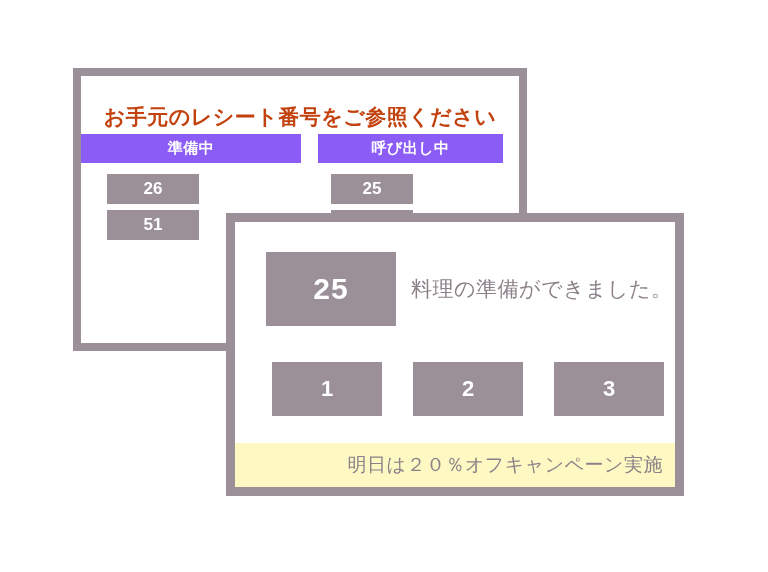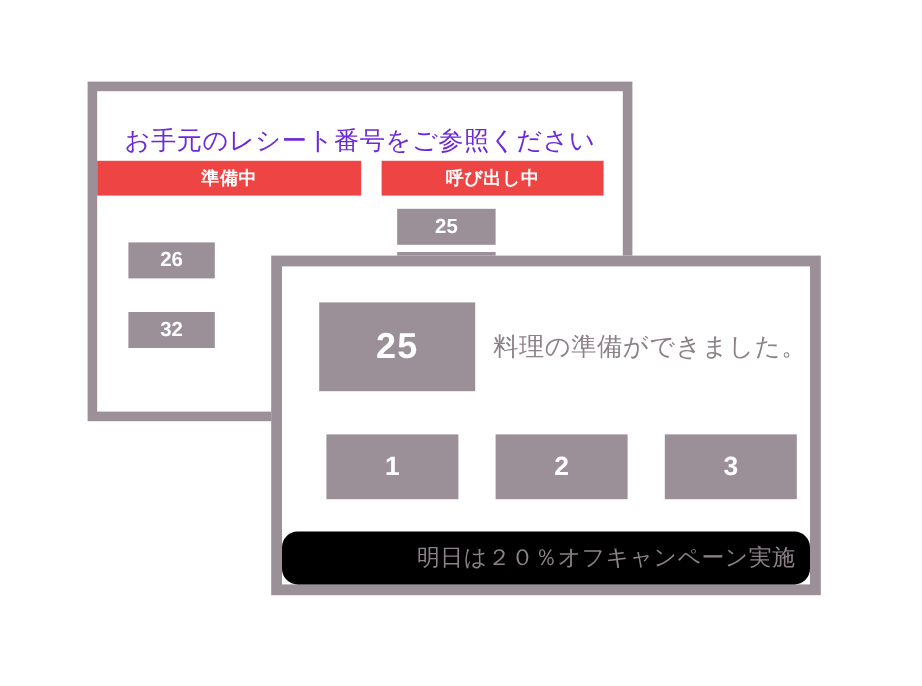--- a/index.html
+++ b/index.html
@@ -39,22 +39,22 @@
   .board-title {
     position: absolute;
     left: 0;
     top: 0;
     width: 100%;
     height: 53px;
     display: flex;
     align-items: center;
     justify-content: center;
     font-size: 21px;
-    font-weight: 400;
-    color: #6d28d9;
+    font-weight: 700;
+    color: #c2410c;
     letter-spacing: 0.5px;
     white-space: nowrap;
   }
 
   .columns {
     position: absolute;
     left: 0;
     top: 58px;
     width: 100%;
     height: 210px;
@@ -63,21 +63,21 @@
 
   .queue-col {
     position: relative;
     height: 100%;
   }
   .queue-col.left  { width: 232px; }
   .queue-col.right { width: 206px; }
 
   .col-header {
     height: 29px;
-    background: #ef4444;
+    background: #8b5cf6;
     color: #ffffff;
     display: flex;
     align-items: center;
     justify-content: center;
     font-size: 15px;
     font-weight: 700;
     letter-spacing: 0.5px;
     white-space: nowrap;
   }
   .queue-col.left  .col-header { width: 220px; margin-left: 0; }
@@ -90,21 +90,21 @@
     height: 30px;
     background: #9b9097;
     color: #ffffff;
     display: flex;
     align-items: center;
     justify-content: center;
     font-size: 17px;
     font-weight: 700;
     margin-bottom: 6px;
   }
-  .queue-col.left  .ticket { width: 72px; margin-left: 26px; margin-top: 28px; }
+  .queue-col.left  .ticket { width: 92px; margin-left: 26px; }
   .queue-col.right .ticket { width: 82px; margin-left: 18px; }
 
   
   .notify-panel {
     position: absolute;
     left: 226px;
     top: 213px;
     width: 458px;
     height: 283px;
     box-sizing: border-box;
@@ -170,50 +170,49 @@
     font-weight: 700;
     border: none;
     padding: 0;
     font-family: inherit;
     cursor: pointer;
   }
 
   .promo-banner {
     flex: 0 0 auto;
     height: 44px;
-    background: #000000;
+    background: #fef9c3;
     display: flex;
     align-items: center;
     justify-content: flex-end;
     padding-right: 12px;
     box-sizing: border-box;
     font-size: 19px;
     font-weight: 500;
     color: #8c8189;
     white-space: nowrap;
     letter-spacing: 0.5px;
-    border-radius: 13px;
   }
 </style>
 </head>
 <body>
 
 <div id="stage">
 
   <section class="board-panel">
 
     <h1 class="board-title">お手元のレシート番号をご参照ください</h1>
 
     <div class="columns">
 
       <div class="queue-col left">
         <div class="col-header">準備中</div>
         <div class="ticket-list">
           <div class="ticket">26</div>
-          <div class="ticket">32</div>
+          <div class="ticket">51</div>
         </div>
       </div>
 
       <div class="queue-col right">
         <div class="col-header">呼び出し中</div>
         <div class="ticket-list">
           <div class="ticket">25</div>
           <div class="ticket"></div>
         </div>
       </div>

